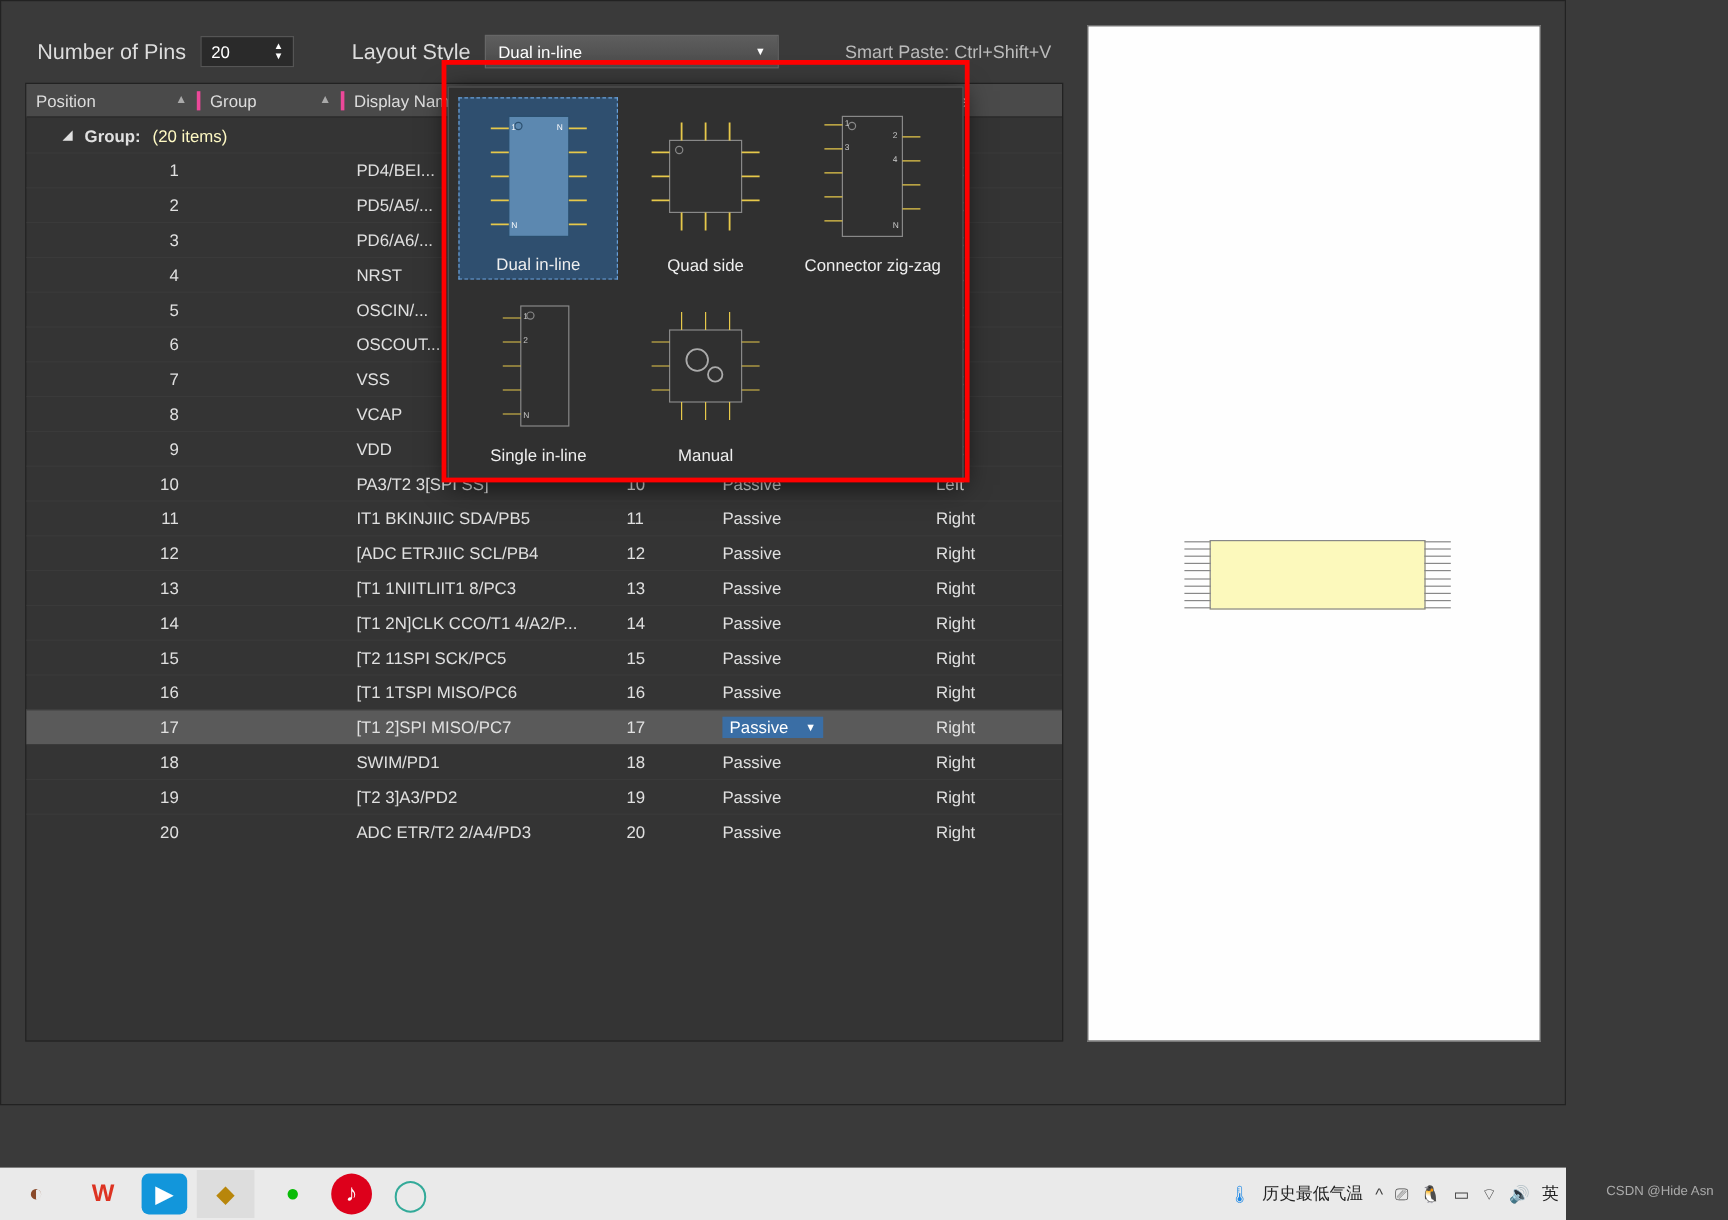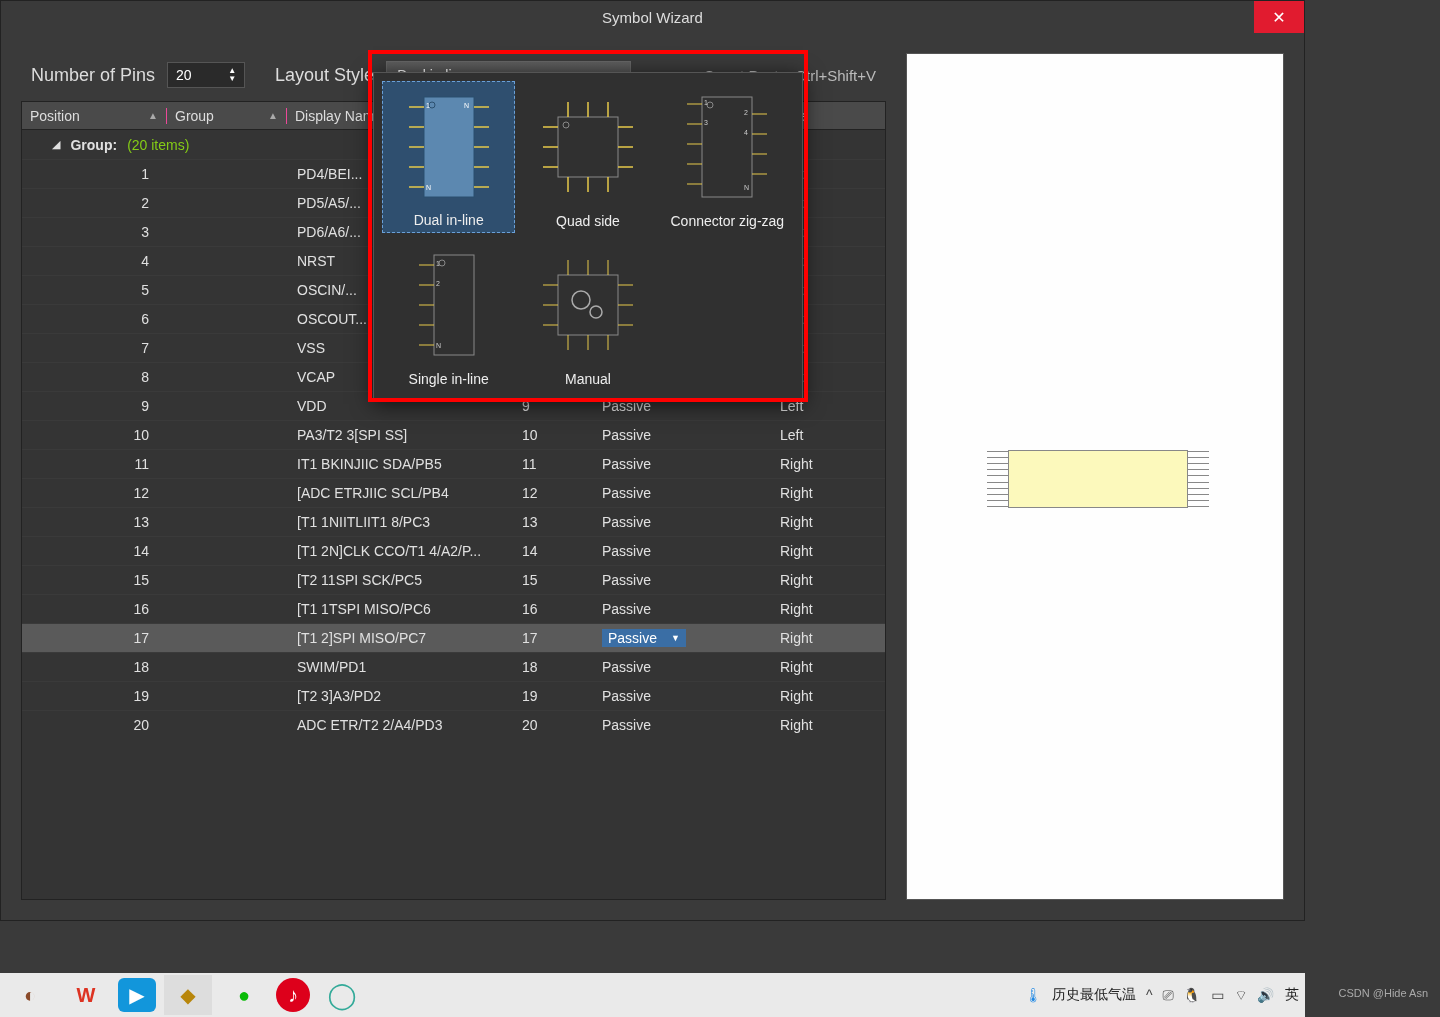--- a/index.html
+++ b/index.html
@@ -102,21 +102,21 @@
 .thead-row {
   display: flex;
   background: #4a4a4a;
   border-bottom: 1px solid #222;
   height: 28px;
   align-items: center;
   font-size: 14px;
 }
 .th {
   padding: 0 8px;
-  border-right: 1px solid #ec4899;
+  border-right: 3px solid #ec4899;
   display: flex;
   align-items: center;
   justify-content: space-between;
   color: #ddd;
 }
 .th .sort { font-size: 10px; color: #aaa; }
 .c-pos   { width: 145px; }
 .c-group { width: 120px; }
 .c-name  { width: 225px; }
 .c-des   { width: 80px; }
@@ -124,21 +124,21 @@
 .c-side  { width: 110px; border-right: none; }
 .group-row {
   display: flex;
   align-items: center;
   height: 29px;
   padding-left: 30px;
   gap: 10px;
   font-size: 14px;
 }
 .chev { font-size: 11px; }
-.gcount { color: #84cc16; }
+.gcount { color: #fef9c3; }
 .data-row {
   display: flex;
   height: 29px;
   align-items: center;
   border-top: 1px solid #3a3a3a;
 }
 .data-row.sel { background: #5a5a5a; }
 .td { padding: 0 10px; overflow: hidden; white-space: nowrap; text-overflow: ellipsis; }
 .td.c-pos { text-align: right; padding-right: 18px; }
 .passive-sel {
@@ -239,36 +239,30 @@
   position: absolute;
   right: 12px; bottom: 18px;
   font-size: 11px;
   color: #aaa;
 }
 </style>
 </head>
 <body>
 
 <div class="window">
-  <div class="titlebar">
-    <span>Symbol Wizard</span>
-    <div class="close-btn">
-      <span>✕</span>
-    </div>
-  </div>
 
   <div class="content">
     <div class="left-panel">
       <div class="controls-row">
         <span class="ctrl-label">Number of Pins</span>
         <div class="spin">
           <span>20</span>
           <span class="spin-arrows">▲<br>▼</span>
         </div>
-        <span class="ctrl-label" style="margin-left:18px">Layout Style</span>
+        <span class="ctrl-label" style="margin-left:36px">Layout Style</span>
         <div class="dropdown">
           <span>Dual in-line</span>
           <span class="pdarrow">▼</span>
         </div>
         <span class="smart-paste">Smart Paste: Ctrl+Shift+V</span>
       </div>
 
       <div class="table-area">
         <div class="thead-row">
           <div class="th c-pos">

